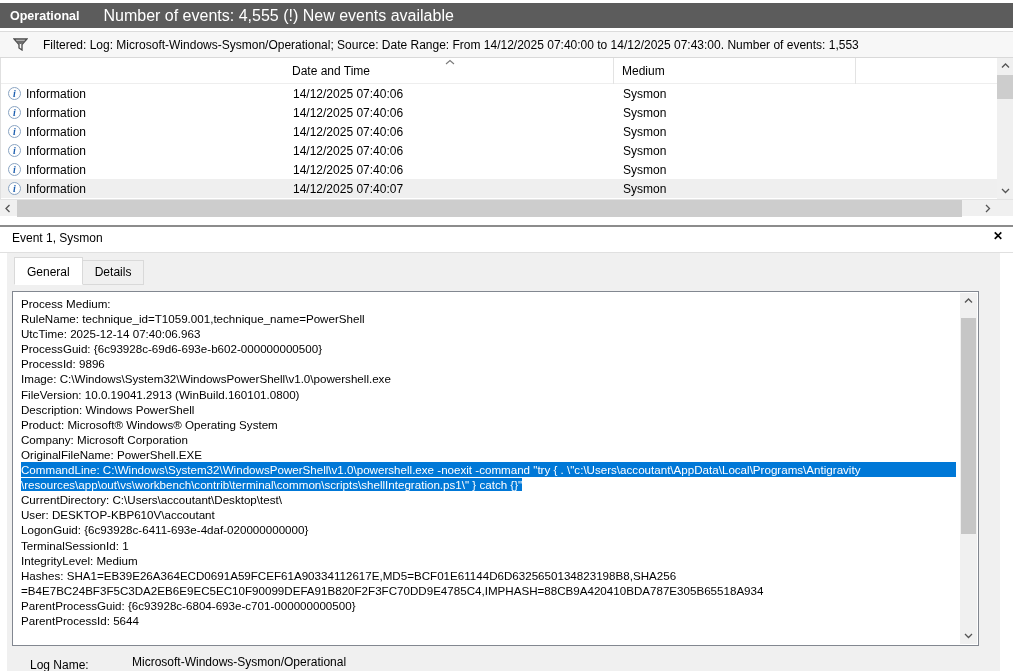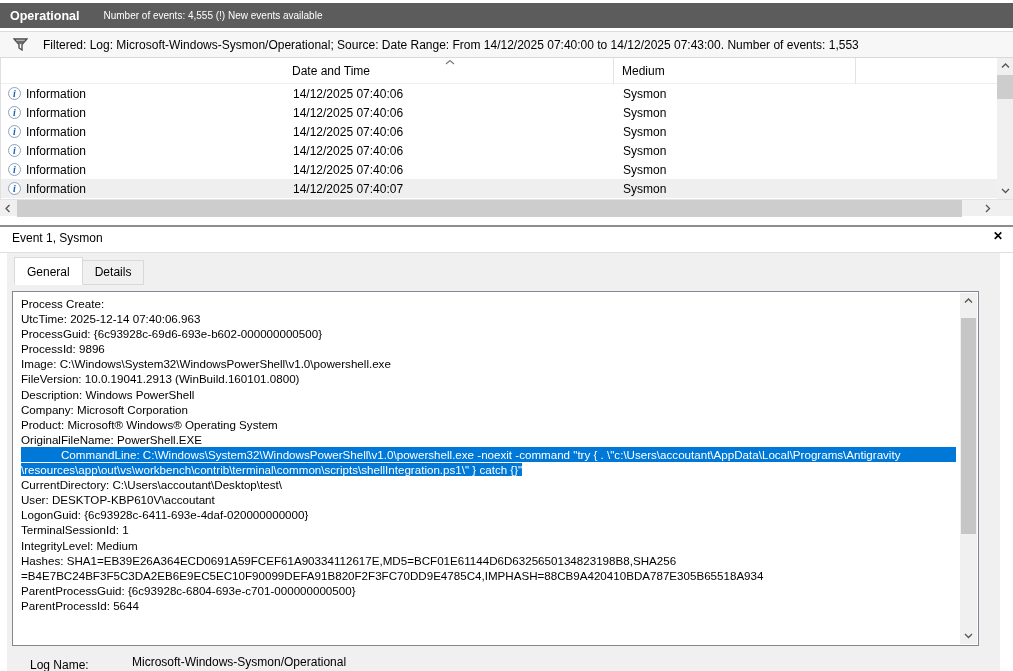--- a/index.html
+++ b/index.html
@@ -4,21 +4,21 @@
 <style>
   * { margin:0; padding:0; box-sizing:border-box; }
   html,body { width:1013px; height:671px; overflow:hidden; background:#fff;
               font-family:"Liberation Sans", sans-serif; color:#000; }
 
   
   .topbar { position:absolute; left:0; top:3px; width:1013px; height:25px;
             background:#5c5c5c; color:#fff; display:flex; align-items:center;
             padding-left:10px; }
   .topbar .title { font-weight:bold; font-size:12.5px; margin-right:24px; }
-  .topbar .summary { font-size:10px; }
+  .topbar .summary { font-size:16px; }
 
   
   .filterbar { position:absolute; left:0; top:31px; width:1013px; height:27px;
                background:#f7f7f7; border-top:1px solid #dcdcdc; border-bottom:1px solid #d9d9d9;
                display:flex; align-items:center; font-size:12px;text-align:right; }
   .funnel { margin-left:13px; width:15px; height:13px; flex:0 0 auto; }
   .filtertext { margin-left:15px; }
 
   
   .tablewrap { position:absolute; left:0; top:58px; width:1013px; height:141px; background:#fff;
@@ -71,21 +71,21 @@
   .tab { font-size:12px; padding:4px 12px 5px 12px; border:1px solid #d9d9d9; background:#f0f0f0;
          margin-right:-1px; position:relative; }
   .tab.active { background:#fff; border-bottom-color:#fff; padding-top:7px; z-index:2; }
 
   .textbox { position:absolute; left:12px; top:74px; width:967px; height:355px; background:#fff;
              border:1px solid #828790; }
   .detailtext { position:absolute; left:8px; top:4px; right:22px; bottom:0;
                 font-size:11.6px; line-height:15.1px; overflow:hidden; }
   .line { white-space:nowrap; }
   .line .hl { background:#0078d7; color:#fff; }
-  .line .hl.fill { display:block; width:100%;padding-left:40px; }
+  .line .hl.fill { display:block; width:100%; }
 
   .tb-vscroll { position:absolute; top:1px; right:1px; width:17px; height:351px; background:#f0f0f0; }
   .tb-vscroll .up { top:0; left:0; width:17px; } .tb-vscroll .down { bottom:0; left:0; width:17px; }
   .tb-vscroll .thumb { position:absolute; left:1px; top:25px; width:15px; height:216px; background:#c6c6c6; }
 
   .pane-footer { position:absolute; left:7px; top:429px; width:993px; height:25px; background:#f0f0f0;
                  font-size:12px; }
   .pane-footer .flabel { position:absolute; left:23px; top:12px; }
   .pane-footer .fvalue { position:absolute; left:125px; top:9px; }
   .pane-rightwhite { position:absolute; left:1000px; top:36px; width:13px; height:418px; background:#fff; }
@@ -204,29 +204,30 @@
   <div class="pane-gray"></div>
   <div class="pane-rightwhite"></div>
 
   <div class="tabs">
       <div class="tab active">General</div>
       <div class="tab">Details</div>
     </div>
 
   <div class="textbox">
     <div class="detailtext">
-        <div class="line"><span>Process Create:</span></div>
+        <div class="line"><span>Process Medium:</span></div>
+        <div class="line"><span>RuleName: technique_id=T1059.001,technique_name=PowerShell</span></div>
         <div class="line"><span>UtcTime: 2025-12-14 07:40:06.963</span></div>
         <div class="line"><span>ProcessGuid: {6c93928c-69d6-693e-b602-000000000500}</span></div>
         <div class="line"><span>ProcessId: 9896</span></div>
         <div class="line"><span>Image: C:\Windows\System32\WindowsPowerShell\v1.0\powershell.exe</span></div>
         <div class="line"><span>FileVersion: 10.0.19041.2913 (WinBuild.160101.0800)</span></div>
         <div class="line"><span>Description: Windows PowerShell</span></div>
+        <div class="line"><span>Product: Microsoft® Windows® Operating System</span></div>
         <div class="line"><span>Company: Microsoft Corporation</span></div>
-        <div class="line"><span>Product: Microsoft® Windows® Operating System</span></div>
         <div class="line"><span>OriginalFileName: PowerShell.EXE</span></div>
         <div class="line">
           <span class="hl fill">CommandLine: C:\Windows\System32\WindowsPowerShell\v1.0\powershell.exe -noexit -command "try { . \"c:\Users\accoutant\AppData\Local\Programs\Antigravity</span>
         </div>
         <div class="line"><span class="hl">\resources\app\out\vs\workbench\contrib\terminal\common\scripts\shellIntegration.ps1\" } catch {}"</span></div>
         <div class="line"><span>CurrentDirectory: C:\Users\accoutant\Desktop\test\</span></div>
         <div class="line"><span>User: DESKTOP-KBP610V\accoutant</span></div>
         <div class="line"><span>LogonGuid: {6c93928c-6411-693e-4daf-020000000000}</span></div>
         <div class="line"><span>TerminalSessionId: 1</span></div>
         <div class="line"><span>IntegrityLevel: Medium</span></div>

